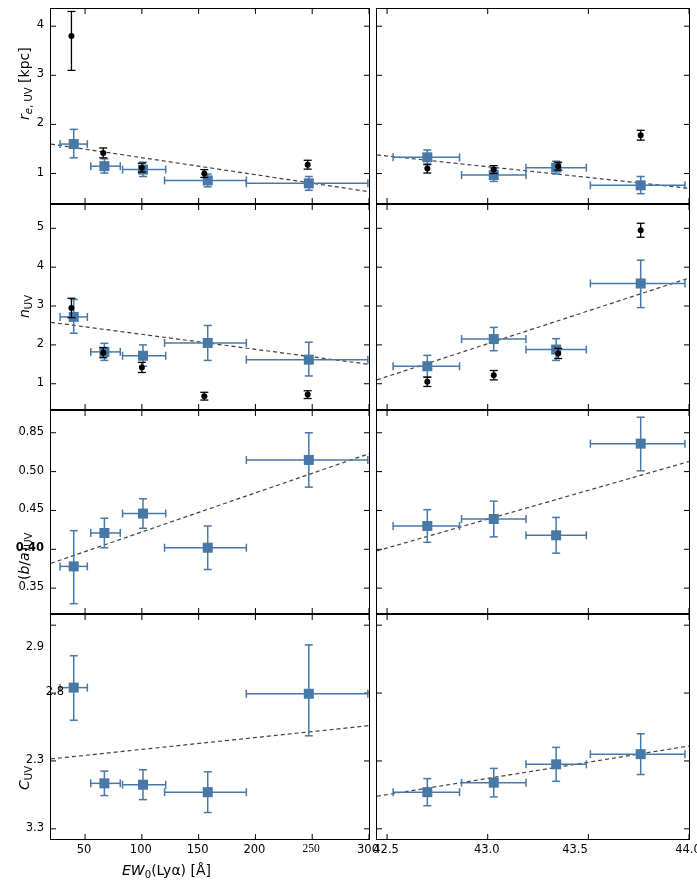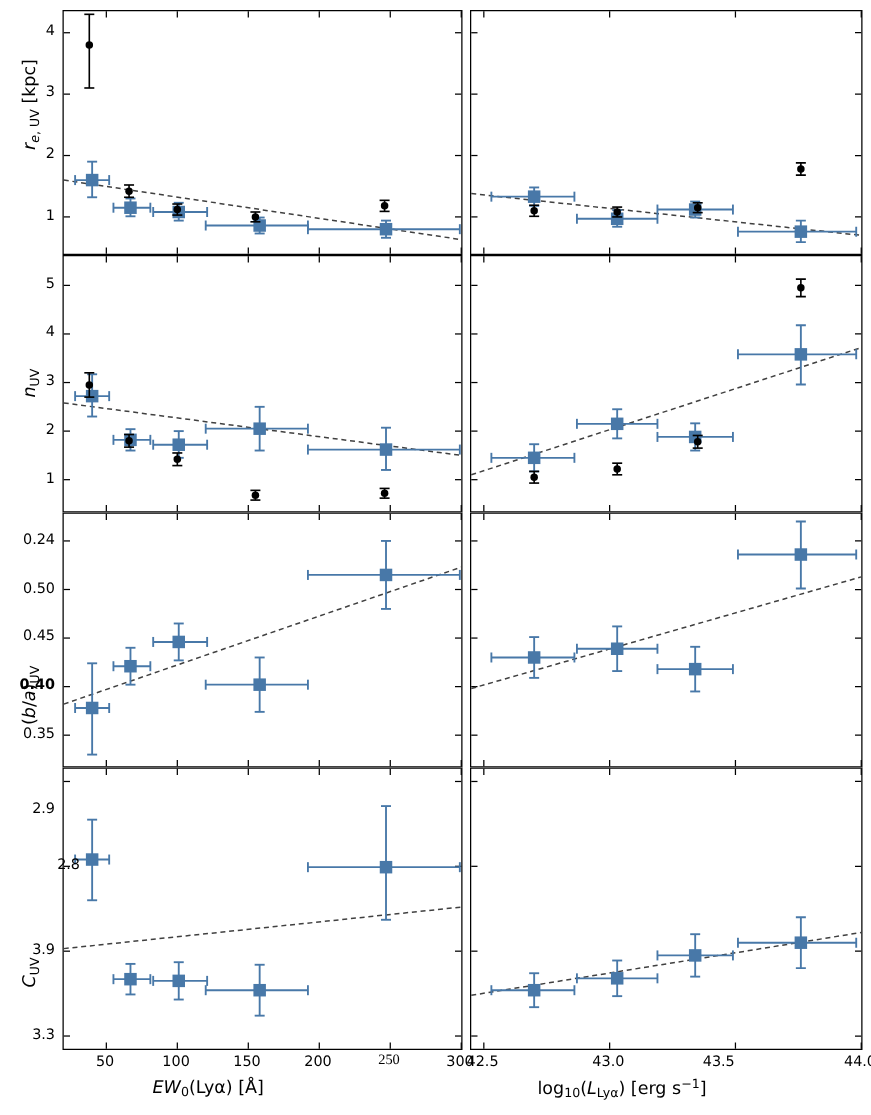--- a/index.html
+++ b/index.html
@@ -32,23 +32,20 @@
   </div>
   <div class="axlbl rot" style="left:16px; top:580px; transform:rotate(-90deg);">
     (<span class="it">b</span>/<span class="it">a</span>)<span class="sub">UV</span>
   </div>
   <div class="axlbl rot" style="left:16px; top:790px; transform:rotate(-90deg);">
     <span class="it">C</span><span class="sub">UV</span>
   </div>
 
   <div class="axlbl" style="left:122px; top:862px;">
     <span class="it">EW</span><span class="sub">0</span>(Lyα) [Å]
-  </div>
-  <div class="axlbl" style="left:430px; top:862px;">
-    log<span class="sub">10</span>(<span class="it">L</span><span class="sub">Lyα</span>) [erg s<span class="sup">−1</span>]
   </div>
 
   <div class="legend" style="left:228px; top:10px;">
     <div class="legend-row">
       <svg class="lg-marker" width="46" height="12" viewBox="0 0 46 12">
         <line x1="3" y1="6" x2="43" y2="6" stroke="#4878a8" stroke-width="1.4"></line>
         <line x1="3" y1="2" x2="3" y2="10" stroke="#4878a8" stroke-width="1.4"></line>
         <line x1="43" y1="2" x2="43" y2="10" stroke="#4878a8" stroke-width="1.4"></line>
         <rect x="19" y="2" width="8" height="8" fill="#4878a8"></rect>
       </svg>
@@ -591,23 +588,23 @@
     <div class="ticklbl" style="left: 44px; top: 17.1899px; transform: translateX(-100%);">4</div>
     <div class="ticklbl" style="left: 44px; top: 374.743px; transform: translateX(-100%);">1</div>
     <div class="ticklbl" style="left: 44px; top: 335.886px; transform: translateX(-100%);">2</div>
     <div class="ticklbl" style="left: 44px; top: 297.029px; transform: translateX(-100%);">3</div>
     <div class="ticklbl" style="left: 44px; top: 258.171px; transform: translateX(-100%);">4</div>
     <div class="ticklbl" style="left: 44px; top: 219.314px; transform: translateX(-100%);">5</div>
     <div class="ticklbl" style="left: 44px; top: 579.138px; transform: translateX(-100%);">0.35</div>
     <div class="ticklbl" style="left: 44px; top: 540.292px; transform: translateX(-100%); font-weight: bold;">0.40</div>
     <div class="ticklbl" style="left: 44px; top: 501.446px; transform: translateX(-100%);">0.45</div>
     <div class="ticklbl" style="left: 44px; top: 462.6px; transform: translateX(-100%);">0.50</div>
-    <div class="ticklbl" style="left: 44px; top: 423.754px; transform: translateX(-100%);">0.24</div>
+    <div class="ticklbl" style="left: 44px; top: 423.754px; transform: translateX(-100%);">0.85</div>
     <div class="ticklbl" style="left: 44px; top: 819.818px; transform: translateX(-100%);">3.3</div>
-    <div class="ticklbl" style="left: 44px; top: 751.939px; transform: translateX(-100%);">3.9</div>
+    <div class="ticklbl" style="left: 44px; top: 751.939px; transform: translateX(-100%);">2.3</div>
     <div class="ticklbl" style="left: 44px; top: 684.061px; transform: translateX(-100%); margin-left: 20px;">2.8</div>
     <div class="ticklbl" style="left: 44px; top: 639px; transform: translateX(-100%);">2.9</div>
     <div class="ticklbl" style="left: 84.0714px; top: 842px; transform: translateX(-50%);">50</div>
     <div class="ticklbl" style="left: 140.857px; top: 842px; transform: translateX(-50%);">100</div>
     <div class="ticklbl" style="left: 197.643px; top: 842px; transform: translateX(-50%);">150</div>
     <div class="ticklbl" style="left: 254.429px; top: 842px; transform: translateX(-50%);">200</div>
     <div class="ticklbl" style="left: 311.214px; top: 842px; transform: translateX(-50%); font-family: Liberation Serif, serif;">250</div>
     <div class="ticklbl" style="left: 368px; top: 842px; transform: translateX(-50%);">300</div>
     <div class="ticklbl" style="left: 386.065px; top: 842px; transform: translateX(-50%);">42.5</div>
     <div class="ticklbl" style="left: 486.71px; top: 842px; transform: translateX(-50%);">43.0</div>

